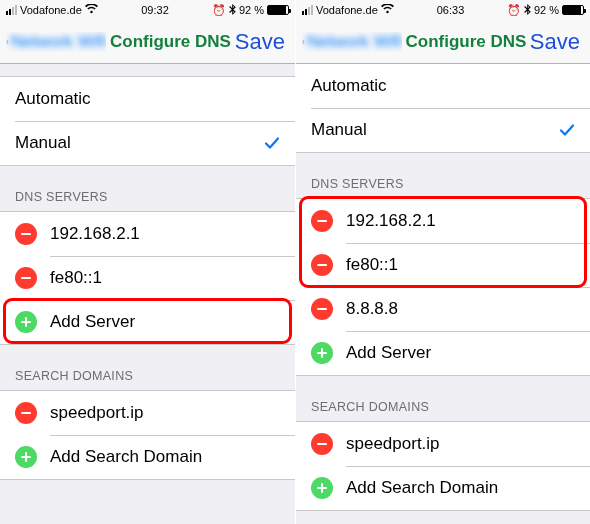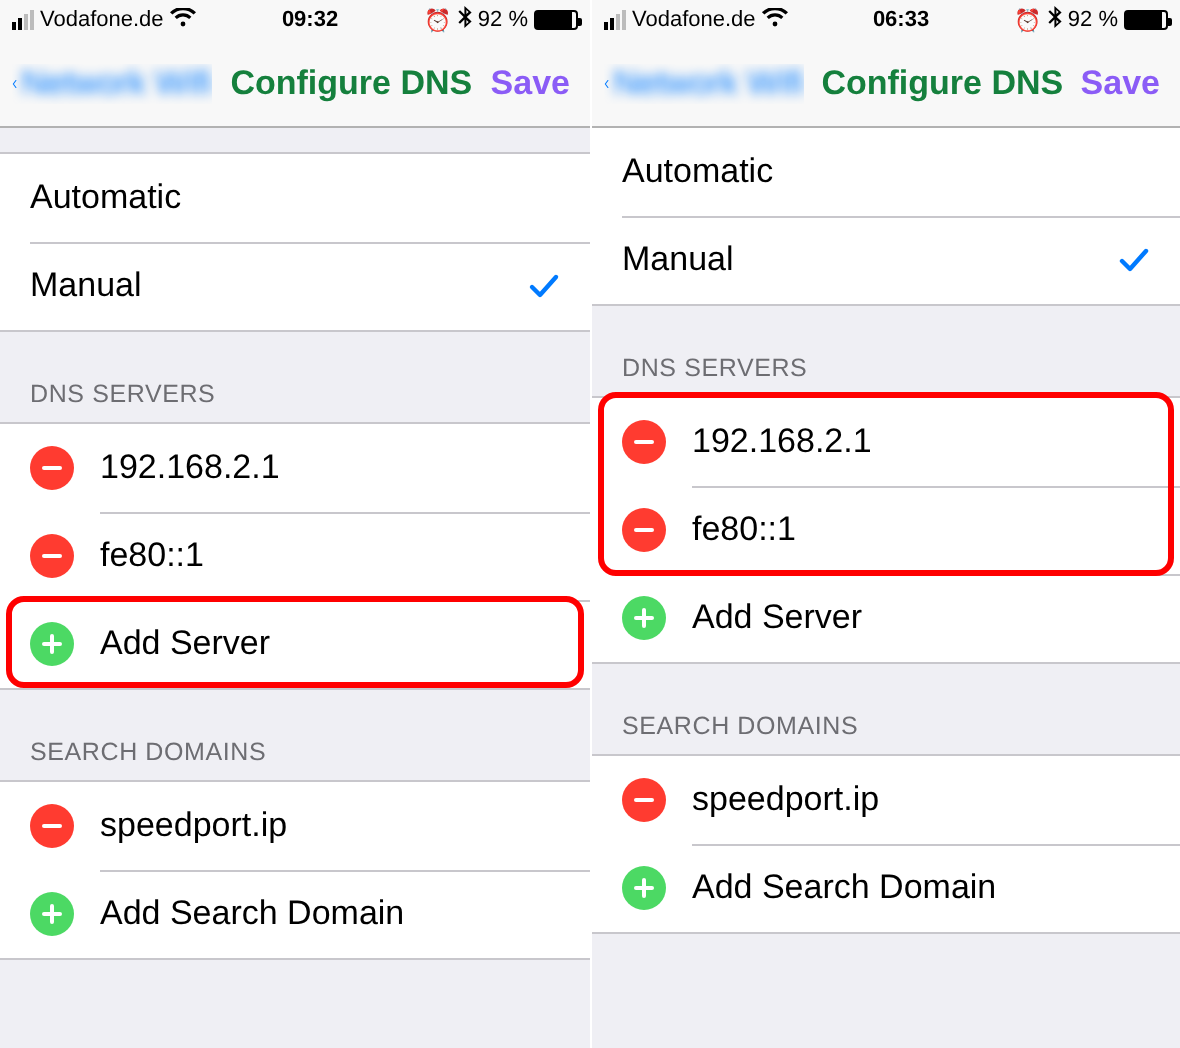--- a/index.html
+++ b/index.html
@@ -3,39 +3,39 @@
 <meta charset="utf-8">
 <style>
   * { margin:0; padding:0; box-sizing:border-box; -webkit-font-smoothing:antialiased; }
   body { background:#fff; font-family:-apple-system,"Helvetica Neue",Arial,sans-serif; width:590px; height:524px; overflow:hidden; }
   .panes { display:flex; width:590px; height:512px; }
   .pane { width:295px; height:524px; background:#efeff4; display:flex; flex-direction:column; overflow:hidden; }
   .pane + .pane { border-left:1px solid #fff; }
 
   .statusbar { height:20px; background:#f8f8f8; display:flex; align-items:center; justify-content:space-between; font-size:11px; font-weight:500; padding:0 6px; color:#000; }
   .sb-left,.sb-right { display:flex; align-items:center; gap:3px; }
-  .sb-center { font-size:11px; font-weight:700; }
+  .sb-center { font-size:11px; font-weight:400; }
   .signal { display:flex; align-items:flex-end; gap:1px; }
   .signal i { width:2px; background:#000; display:block; }
   .signal i:nth-child(1){height:4px}
   .signal i:nth-child(2){height:6px}
   .signal i:nth-child(3){height:8px;background:#bcbcbc}
   .signal i:nth-child(4){height:10px;background:#bcbcbc}
   .wifi { font-size:11px; }
   .batt { width:22px; height:10px; border:1px solid #000; border-radius:2px; position:relative; }
   .batt:after { content:""; position:absolute; right:-3px; top:2.5px; width:2px; height:4px; background:#000; border-radius:0 1px 1px 0; }
   .batt i { display:block; height:100%; width:92%; background:#000; }
 
   .navbar { height:44px; background:#f8f8f8; border-bottom:0.5px solid #b2b2b2; display:flex; align-items:center; justify-content:space-between; padding:0 6px; }
   .nav-left { display:flex; align-items:center; color:#007aff; font-size:17px; max-width:100px; overflow:hidden; }
   .chev { width:12px; height:20px; }
   .chev polyline { fill:none; stroke:#007aff; stroke-width:2.5; stroke-linecap:round; stroke-linejoin:round; }
   .back-label { filter:blur(3px); color:#007aff; white-space:nowrap; margin-left:2px; }
   .nav-title { font-size:17px; font-weight:600; color:#15803d; }
-  .nav-right { color:#8b5cf6; font-size:17px; padding-right:4px;font-weight:bold; }
+  .nav-right { color:#1d4ed8; font-size:22px; padding-right:4px; }
 
   .section-header { font-size:12.5px; color:#6d6d72; padding:24px 15px 7px; text-transform:uppercase; letter-spacing:0.3px; }
   .group { background:#fff; border-top:0.5px solid #c8c7cc; border-bottom:0.5px solid #c8c7cc; }
   .row { height:44px; display:flex; align-items:center; padding:0 15px; font-size:17px; color:#000; position:relative; }
   .row + .row:before { content:""; position:absolute; left:15px; right:0; top:0; height:0.5px; background:#c8c7cc; }
   .row.indent + .row.indent:before,
   .row.indent + .row.addrow:before,
   .row.addrow + .row.indent:before { left:50px; }
   .row .check { margin-left:auto; color:#007aff; }
   .row .check svg { width:16px; height:16px; display:block; }
@@ -205,20 +205,24 @@
     <div class="section-header">DNS SERVERS</div>
     <div class="group" style="position:relative">
       <div class="row indent">
         <span class="circle minus"></span>
         <span>192.168.2.1</span>
       </div>
       <div class="row indent">
         <span class="circle minus"></span>
         <span>fe80::1</span>
       </div>
+      <div class="row indent">
+        <span class="circle minus"></span>
+        <span>8.8.8.8</span>
+      </div>
       <div class="row addrow indent">
         <span class="circle plus"></span>
         <span>Add Server</span>
       </div>
       <div class="highlight" style="left:3px; right:3px; top:-3px; height:92px;"></div>
     </div>
 
     <div class="section-header">SEARCH DOMAINS</div>
     <div class="group">
       <div class="row indent">

